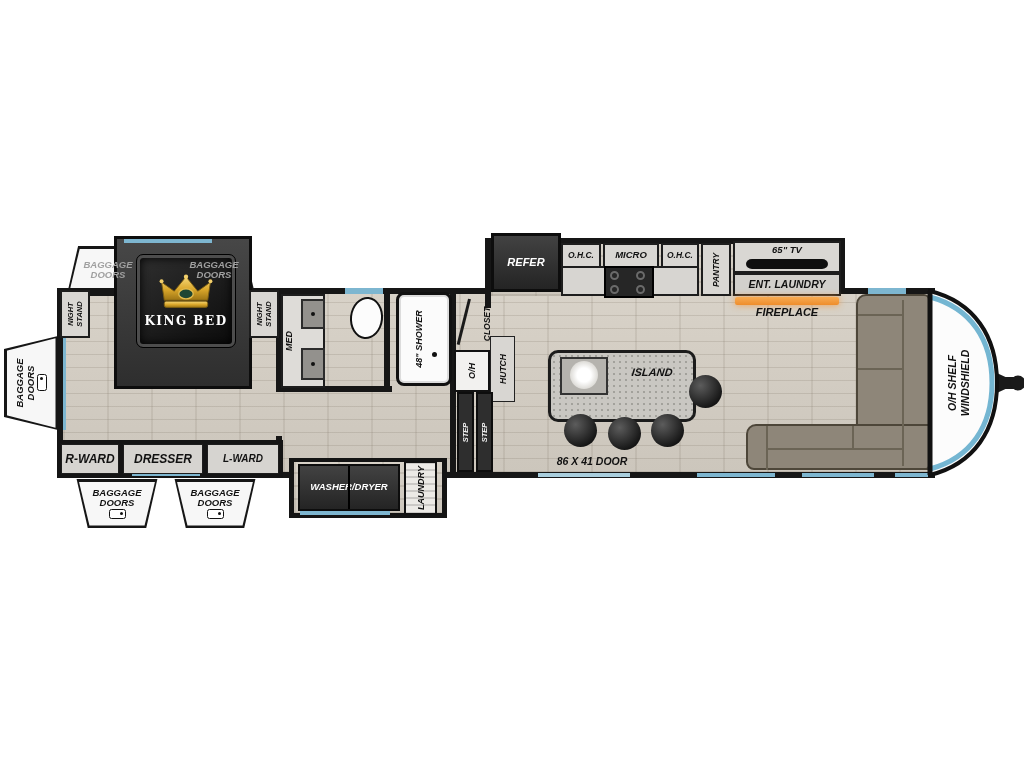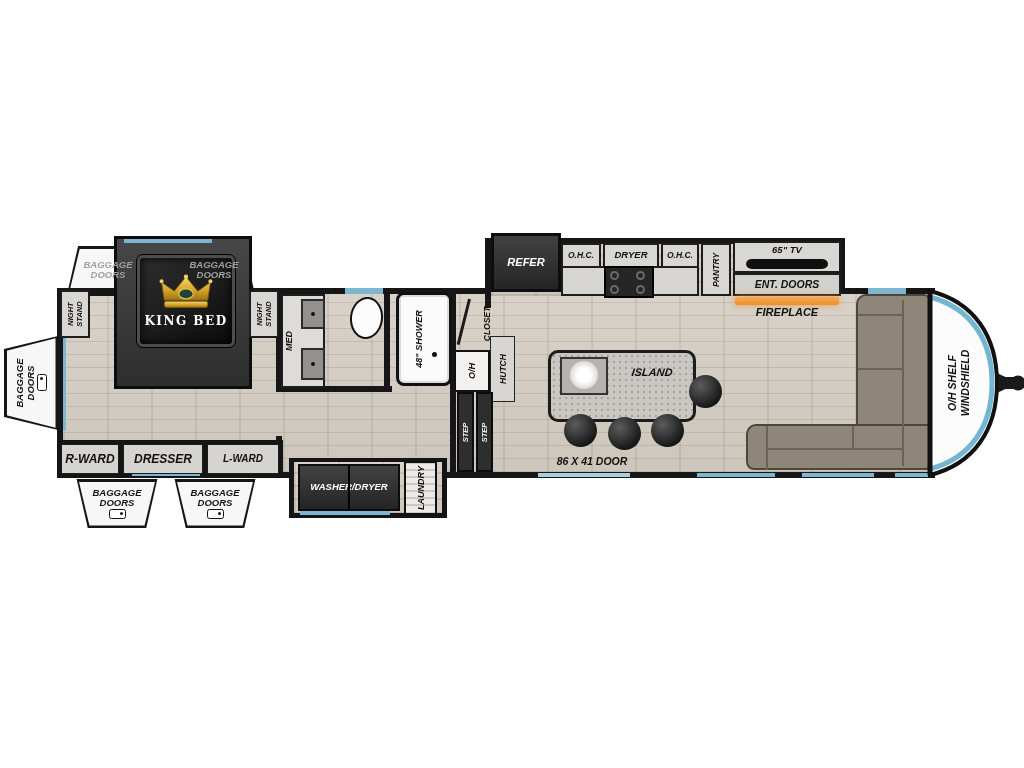--- a/index.html
+++ b/index.html
@@ -205,36 +205,36 @@
   <div class="abs" style="left:404px;top:461px;width:33px;height:54px;background:#eceae6;border:2px solid #111;box-sizing:border-box;z-index:4;
               background-image:repeating-linear-gradient(0deg,rgba(0,0,0,.14) 0 1.5px,transparent 1.5px 7px);"></div>
   <div class="vlabel" style="left:404px;top:461px;width:33px;height:54px;">
     <span style="font-size:9px;">LAUNDRY</span>
   </div>
   <div class="blue" style="left:300px;top:511px;width:90px;height:4px;z-index:4;"></div>
 
   <div class="darkbox center lbl" style="left:491px;top:233px;width:70px;height:59px;color:#fff;font-size:11px;border-width:3px;">REFER</div>
   <div class="box" style="left:561px;top:266px;width:138px;height:30px;background:#d7d5d1;"></div>
   <div class="box center lbl" style="left:561px;top:243px;width:40px;height:25px;font-size:8.5px;">O.H.C.</div>
-  <div class="box center lbl" style="left:603px;top:243px;width:56px;height:25px;font-size:9.5px;">DRYER</div>
+  <div class="box center lbl" style="left:603px;top:243px;width:56px;height:25px;font-size:9.5px;">MICRO</div>
   <div class="box center lbl" style="left:661px;top:243px;width:38px;height:25px;font-size:8.5px;">O.H.C.</div>
   <div class="abs" style="left:604px;top:266px;width:50px;height:32px;background:#262626;border:2px solid #000;box-sizing:border-box;z-index:4;"></div>
   <div class="burner" style="left:610px;top:271px;"></div>
   <div class="burner" style="left:636px;top:271px;"></div>
   <div class="burner" style="left:610px;top:285px;"></div>
   <div class="burner" style="left:636px;top:285px;"></div>
   <div class="box" style="left:701px;top:243px;width:30px;height:53px;"></div>
   <div class="vlabel" style="left:701px;top:243px;width:30px;height:53px;">
     <span style="font-size:8.5px;">PANTRY</span>
   </div>
 
   <div class="box" style="left:733px;top:241px;width:108px;height:32px;"></div>
   <div class="abs center lbl" style="left:733px;top:244px;width:108px;height:12px;font-size:9.5px;z-index:5;">65" TV</div>
   <div class="abs" style="left:746px;top:259px;width:82px;height:10px;background:#0f0f0f;border-radius:6px/5px;z-index:5;"></div>
-  <div class="box center lbl" style="left:733px;top:273px;width:108px;height:23px;font-size:10.5px;background:#d2d0cc;">ENT. DOORS</div>
+  <div class="box center lbl" style="left:733px;top:273px;width:108px;height:23px;font-size:10.5px;background:#d2d0cc;">ENT. LAUNDRY</div>
   <div class="abs" style="left:735px;top:297px;width:104px;height:8px;z-index:4;border-radius:2px;
               background:linear-gradient(180deg,#f8ab52,#ee8d2c);box-shadow:0 0 7px rgba(244,150,60,.85);"></div>
   <div class="abs center lbl" style="left:735px;top:306px;width:104px;height:13px;font-size:11px;z-index:5;">FIREPLACE</div>
 
   <div class="abs" style="left:548px;top:350px;width:148px;height:72px;background-color:#c9c7c2;
               background-image:radial-gradient(rgba(90,90,85,.35) 1px,transparent 1.3px);background-size:6px 6px;
               border:3px solid #1c1c1c;border-radius:10px;box-sizing:border-box;z-index:4;"></div>
   <div class="abs" style="left:560px;top:357px;width:48px;height:38px;background:#b5b3ae;border:2px solid #333;box-sizing:border-box;z-index:5;"></div>
   <div class="abs" style="left:570px;top:361px;width:28px;height:28px;border-radius:50%;z-index:5;
               background:radial-gradient(circle,#ffffff 0 35%,#d8d6d1 75%,#b5b3ae 100%);"></div>

